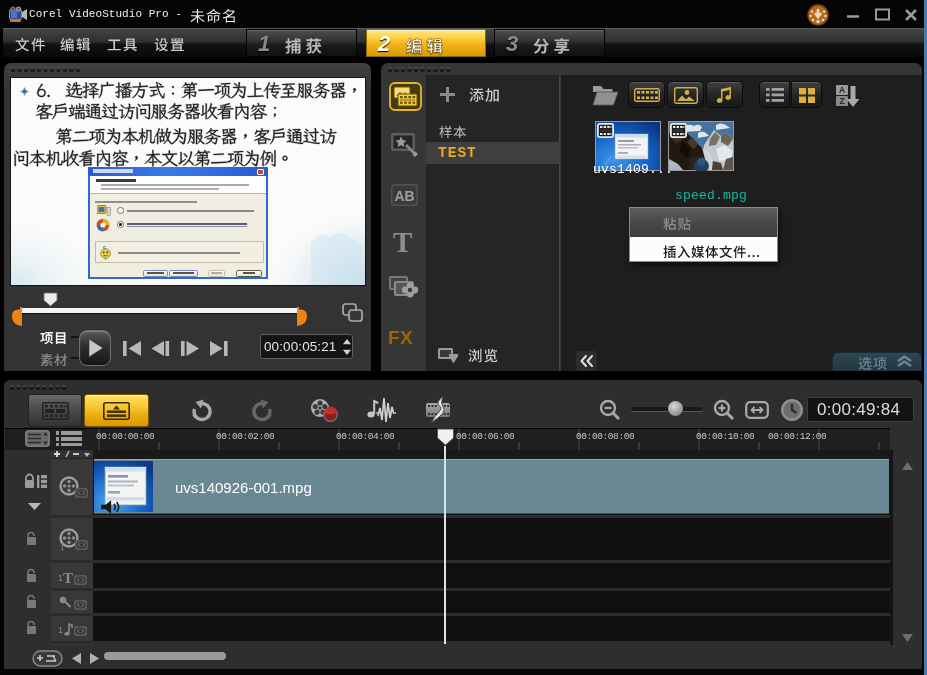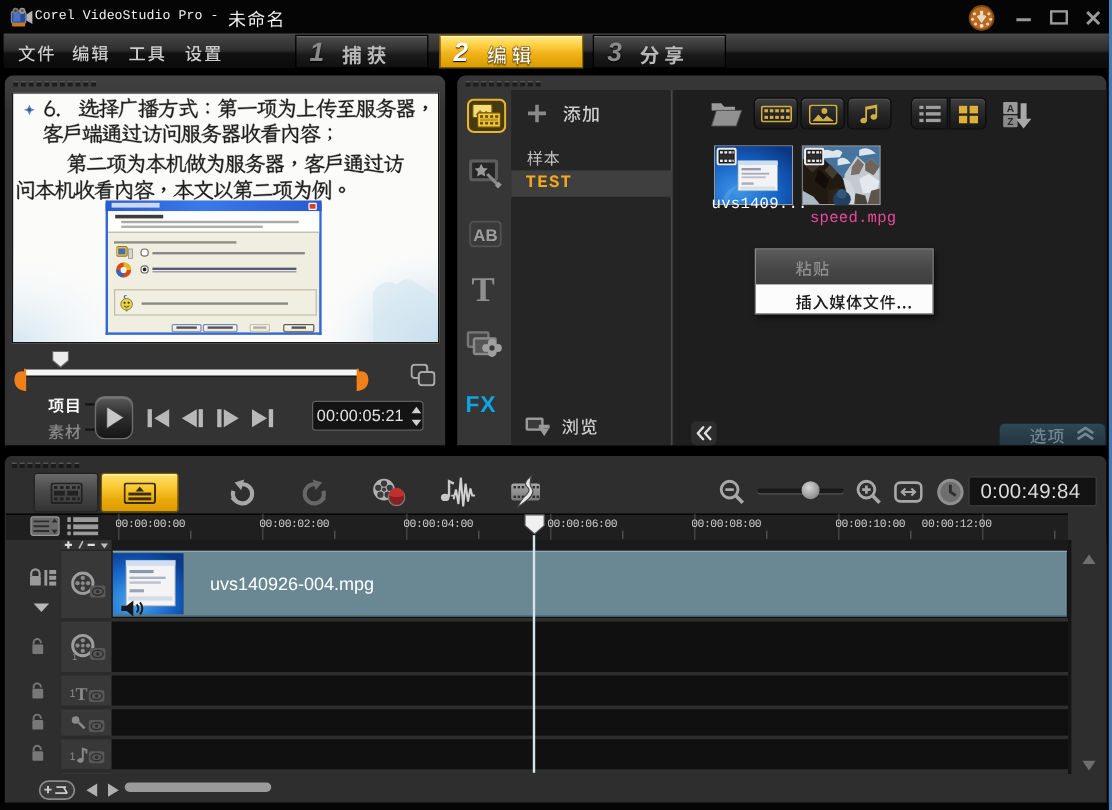--- a/index.html
+++ b/index.html
@@ -277,21 +277,21 @@
 <rect x="6" y="7" width="20" height="15" rx="2" fill="#8a8a8a"></rect>
 <rect x="8" y="9" width="16" height="11" fill="#555"></rect>
 <g fill="#a0a0a0">
       <circle cx="22" cy="12" r="3.4"></circle>
       <circle cx="26.8" cy="16" r="3.4"></circle>
       <circle cx="22" cy="20" r="3.4"></circle>
       <circle cx="17.2" cy="16" r="3.4"></circle>
     </g>
 <circle cx="22" cy="16" r="2.2" fill="#3a3a3a"></circle>
 </svg>
-<div class="abs" style="left:388px;top:327px;font:bold 19px 'Liberation Sans';color:#0ea5e9;letter-spacing:0.5px">FX</div>
+<div class="abs" style="left:388px;top:327px;font:bold 19px 'Liberation Sans';color:#a16207;letter-spacing:0.5px">FX</div>
 <svg class="abs" style="left:440px;top:87px" width="15" height="15" viewBox="0 0 15 15">
     <path d="M6 0 h3 v6 h6 v3 h-6 v6 h-3 v-6 h-6 v-3 h6 Z" fill="#8a8a8a"></path>
   </svg>
 <svg style="position:absolute;left:469px;top:85px;overflow:visible" width="35" height="23">
     <path transform="translate(0,15.6)" d="M6 -4.3C5.7 -3.2 5.1 -1.9 4.2 -1.2L5.2 -0.4C6.1 -1.3 6.8 -2.7 7.1 -3.9ZM9.6 -3.7C10 -2.7 10.4 -1.4 10.6 -0.5L11.7 -0.9C11.5 -1.8 11.1 -3.1 10.6 -4.1ZM11.4 -4.1C12.3 -3 13.1 -1.4 13.4 -0.3L14.6 -1C14.2 -2 13.4 -3.5 12.5 -4.6ZM7.9 -5.9V-0.2C7.9 -0.1 7.9 -0 7.7 -0C7.5 0 6.9 0 6.2 -0C6.3 0.4 6.5 0.9 6.6 1.3C7.5 1.3 8.2 1.2 8.7 1C9.1 0.8 9.2 0.4 9.2 -0.2V-5.9ZM1.2 -11.5C2.1 -11.1 3.1 -10.4 3.6 -9.9L4.5 -11C3.9 -11.5 2.9 -12.2 2 -12.5ZM0.5 -7.5C1.4 -7.1 2.5 -6.4 3 -5.9L3.8 -7.1C3.3 -7.6 2.2 -8.2 1.3 -8.5ZM0.8 0.3 2.1 1.1C2.8 -0.3 3.5 -2 4 -3.6L2.9 -4.4C2.3 -2.7 1.4 -0.8 0.8 0.3ZM5 -11.9V-10.5H8.1C7.9 -9.9 7.8 -9.4 7.5 -8.8H4.3V-7.5H6.8C6.1 -6.4 5.1 -5.4 3.8 -4.8C4.1 -4.5 4.5 -4 4.7 -3.7C6.4 -4.6 7.6 -5.9 8.4 -7.5H10.1C10.9 -6 12.3 -4.7 13.7 -4C13.9 -4.3 14.4 -4.8 14.7 -5.1C13.5 -5.6 12.3 -6.5 11.6 -7.5H14.4V-8.8H9C9.3 -9.4 9.4 -9.9 9.6 -10.5H13.9V-11.9Z M24.5 -10.9V1H25.9V-0.1H28.3V0.9H29.8V-10.9ZM25.9 -1.4V-9.5H28.3V-1.4ZM18.8 -12.4 18.7 -9.9H16.8V-8.5H18.7C18.6 -4.8 18.2 -1.7 16.4 0.3C16.7 0.5 17.2 0.9 17.4 1.3C19.4 -1 19.9 -4.4 20.1 -8.5H22C21.9 -3 21.8 -1.1 21.5 -0.6C21.4 -0.4 21.2 -0.4 21 -0.4C20.7 -0.4 20.1 -0.4 19.4 -0.4C19.7 -0.1 19.8 0.6 19.9 1C20.5 1 21.2 1 21.7 0.9C22.1 0.9 22.4 0.7 22.7 0.3C23.2 -0.4 23.3 -2.6 23.4 -9.2C23.4 -9.4 23.4 -9.9 23.4 -9.9H20.1L20.2 -12.4Z" fill="#cfcfcf"></path>
   </svg>
 <svg style="position:absolute;left:439px;top:122.5px;overflow:visible" width="31" height="21">
     <path transform="translate(0,14.0)" d="M6 -10.9C6.4 -10.3 6.9 -9.3 7.1 -8.8L8 -9.2C7.8 -9.7 7.3 -10.6 6.8 -11.3ZM11.1 -11.4C10.8 -10.6 10.3 -9.5 9.8 -8.7H5.4V-7.8H8.4V-6H5.8V-5H8.4V-3.1H4.9V-2.2H8.4V1.1H9.4V-2.2H12.8V-3.1H9.4V-5H12.1V-6H9.4V-7.8H12.5V-8.7H10.9C11.3 -9.4 11.7 -10.3 12.1 -11ZM2.5 -11.3V-8.7H0.7V-7.8H2.5C2.1 -6 1.3 -3.8 0.4 -2.7C0.6 -2.4 0.9 -2 1 -1.7C1.5 -2.5 2.1 -3.8 2.5 -5.2V1.1H3.4V-5.9C3.8 -5.3 4.2 -4.5 4.4 -4L5 -4.8C4.8 -5.2 3.8 -6.7 3.4 -7.2V-7.8H4.9V-8.7H3.4V-11.3Z M20.2 -11.3V-8.5H14.9V-7.5H19C18 -5.2 16.3 -3 14.5 -1.9C14.7 -1.7 15.1 -1.3 15.2 -1.1C17.2 -2.4 18.9 -4.8 20 -7.5H20.2V-2.5H17.1V-1.4H20.2V1.1H21.3V-1.4H24.4V-2.5H21.3V-7.5H21.5C22.5 -4.8 24.2 -2.4 26.2 -1.1C26.4 -1.4 26.8 -1.8 27 -2C25.2 -3.1 23.4 -5.2 22.5 -7.5H26.6V-8.5H21.3V-11.3Z" fill="#c4c4c4"></path>
   </svg>
 <div class="abs" style="left:426px;top:142px;width:134px;height:22px;background:#3f3f3f"></div>
@@ -429,21 +429,21 @@
       <rect x="10.2" y="3" width="2.4" height="2"></rect>
       <rect x="13.4" y="3" width="1" height="2"></rect>
       <rect x="3" y="10" width="2.4" height="2"></rect>
       <rect x="6.6" y="10" width="2.4" height="2"></rect>
       <rect x="10.2" y="10" width="2.4" height="2"></rect>
       <rect x="13.4" y="10" width="1" height="2"></rect>
     </g>
     <rect x="3" y="5.8" width="11" height="3.4" fill="#2e2e2e"></rect>
   </svg>
 <div class="abs" style="left:593px;top:162px;font:13px 'Liberation Mono',monospace;color:#ffffff;letter-spacing:0.2px">uvs1409...</div>
-<div class="abs" style="left:675px;top:174px;font:13px 'Liberation Mono',monospace;color:#ec4899;letter-spacing:0.2px">speed.mpg</div>
+<div class="abs" style="left:675px;top:188px;font:13px 'Liberation Mono',monospace;color:#14b8a6;letter-spacing:0.2px">speed.mpg</div>
 <div class="abs" style="left:629px;top:207px;width:149px;height:55px;background:#454545;border:1px solid #8a8a8a;box-shadow:2px 3px 5px rgba(0,0,0,0.55)"></div>
 <div class="abs" style="left:630px;top:208px;width:147px;height:29px;background:linear-gradient(#5c5c5c,#474747 55%,#3e3e3e)"></div>
 <svg style="position:absolute;left:663px;top:214.5px;overflow:visible" width="32" height="21">
     <path transform="translate(0,14.0)" d="M0.7 -10.2C1 -9.3 1.3 -8.1 1.4 -7.3L2.4 -7.6C2.3 -8.4 2 -9.5 1.6 -10.5ZM5.2 -10.6C5 -9.7 4.6 -8.3 4.3 -7.5L5.2 -7.3C5.5 -8 6 -9.3 6.4 -10.3ZM6.2 -5V1.1H7.4V0.5H11.3V1.1H12.6V-5H9.7V-7.5H13V-8.8H9.7V-11.4H8.4V-5ZM7.4 -0.7V-3.8H11.3V-0.7ZM0.6 -6.8V-5.6H2.6C2.1 -4.2 1.2 -2.6 0.3 -1.7C0.5 -1.4 0.8 -0.8 1 -0.5C1.6 -1.2 2.3 -2.4 2.8 -3.7V1.1H4.1V-3.7C4.5 -3.1 5.1 -2.3 5.4 -1.9L6.1 -2.9C5.8 -3.3 4.5 -4.6 4.1 -5V-5.6H6.1V-6.8H4.1V-11.4H2.8V-6.8Z M17.4 -8.7V-5C17.4 -3.3 17.2 -1 14.9 0.3C15.2 0.5 15.6 0.9 15.7 1.2C18.2 -0.4 18.5 -3 18.5 -5V-8.7ZM18.1 -1.7C18.6 -0.9 19.3 0.1 19.5 0.8L20.5 0.1C20.2 -0.5 19.5 -1.5 19 -2.2ZM15.6 -10.7V-2.4H16.6V-9.5H19.3V-2.4H20.4V-10.7ZM21 -5V1.1H22.1V0.5H25.9V1.1H27.1V-5H24.3V-7.6H27.5V-8.8H24.3V-11.4H23.1V-5ZM22.1 -0.7V-3.8H25.9V-0.7Z" fill="#8f8f8f"></path>
   </svg>
 <div class="abs" style="left:630px;top:237px;width:147px;height:24px;background:#fcfcfc"></div>
 <svg style="position:absolute;left:663px;top:242.5px;overflow:visible" width="100" height="21">
     <path transform="translate(0,14.0)" d="M9.9 -3.4V-2.3H11.3V-0.6H9.5V-7.1H12.9V-8.2H9.5V-9.8C10.5 -9.9 11.5 -10.1 12.3 -10.3L11.6 -11.3C10.1 -10.9 7.5 -10.6 5.4 -10.5C5.5 -10.2 5.7 -9.7 5.7 -9.4C6.5 -9.5 7.4 -9.5 8.3 -9.6V-8.2H5V-7.1H8.3V-0.6H6.4V-2.3H7.8V-3.3H6.4V-4.8C6.9 -5 7.5 -5.1 8 -5.3L7.4 -6.4C6.8 -6.1 6 -5.8 5.3 -5.5V1.1H6.4V0.5H11.3V1.2H12.4V-5.9H9.9V-4.8H11.3V-3.4ZM2 -11.4V-8.7H0.7V-7.6H2V-4.7L0.4 -4.3L0.7 -3.1L2 -3.5V-0.3C2 -0.1 2 -0.1 1.8 -0.1C1.7 -0.1 1.3 -0.1 0.9 -0.1C1 0.2 1.2 0.8 1.2 1.1C2 1.1 2.5 1 2.8 0.8C3.2 0.6 3.3 0.3 3.3 -0.3V-3.8L4.7 -4.3L4.5 -5.4L3.3 -5.1V-7.6H4.5V-8.7H3.3V-11.4Z M17.8 -10.1C18.7 -9.5 19.4 -8.8 20 -8C19.1 -4.2 17.5 -1.5 14.5 -0C14.8 0.2 15.4 0.8 15.7 1C18.3 -0.5 20 -2.9 21 -6.2C22.5 -3.6 23.5 -0.6 26.5 1C26.5 0.6 26.9 -0.1 27.1 -0.4C22.7 -3.2 23 -8.1 18.6 -11.2Z M31.8 -7.5C31.7 -5.8 31.4 -4.4 31 -3.2C30.7 -3.5 30.4 -3.8 30.1 -4C30.3 -5 30.6 -6.3 30.8 -7.5ZM28.8 -3.6C29.4 -3.1 30 -2.6 30.5 -2.1C30 -1.1 29.3 -0.3 28.4 0.1C28.7 0.4 29 0.8 29.1 1.1C30.1 0.6 30.8 -0.2 31.4 -1.2C31.8 -0.8 32 -0.4 32.3 -0.1L33.2 -1C32.9 -1.4 32.5 -1.9 32 -2.4C32.6 -3.9 32.9 -6 33 -8.6L32.3 -8.7L32.1 -8.7H31C31.1 -9.6 31.2 -10.5 31.3 -11.3L30.2 -11.4C30.1 -10.5 30 -9.6 29.8 -8.7H28.7V-7.5H29.6C29.4 -6 29.1 -4.6 28.8 -3.6ZM34.4 -11.4V-10H33.3V-8.9H34.4V-4.9H36.5V-3.8H33.3V-2.7H35.8C35 -1.7 33.9 -0.7 32.8 -0.2C33 0.1 33.4 0.5 33.6 0.8C34.7 0.2 35.7 -0.7 36.5 -1.8V1.1H37.7V-1.8C38.4 -0.8 39.4 0.2 40.3 0.8C40.5 0.4 40.9 -0 41.2 -0.2C40.1 -0.8 39 -1.7 38.3 -2.7H40.8V-3.8H37.7V-4.9H39.6V-8.9H40.8V-10H39.6V-11.4H38.4V-10H35.6V-11.4ZM38.4 -8.9V-7.9H35.6V-8.9ZM38.4 -6.9V-5.9H35.6V-6.9Z M45.2 -11.3C44.6 -9.4 43.5 -7.4 42.3 -6.1C42.5 -5.8 42.9 -5.1 43 -4.8C43.4 -5.2 43.7 -5.6 44 -6.1V1.1H45.3V-8.2C45.7 -9.1 46.1 -10.1 46.4 -11ZM47.7 -2.4V-1.3H49.7V1.1H51V-1.3H53V-2.4H51V-6.6C51.8 -4.4 53 -2.3 54.3 -1C54.5 -1.3 54.9 -1.8 55.2 -2C53.8 -3.2 52.5 -5.4 51.7 -7.6H54.9V-8.8H51V-11.3H49.7V-8.8H46.1V-7.6H49.1C48.3 -5.4 46.9 -3.1 45.5 -1.9C45.8 -1.7 46.2 -1.3 46.4 -1C47.7 -2.2 48.9 -4.3 49.7 -6.5V-2.4Z M61.6 -11.1C62 -10.5 62.4 -9.6 62.6 -9.1H56.6V-7.8H58.8C59.5 -5.8 60.5 -4.1 61.8 -2.7C60.4 -1.5 58.6 -0.7 56.4 -0.1C56.7 0.2 57.1 0.8 57.2 1.1C59.4 0.4 61.3 -0.5 62.8 -1.8C64.3 -0.5 66.1 0.4 68.3 1C68.5 0.7 68.8 0.1 69.1 -0.1C67 -0.7 65.2 -1.6 63.8 -2.7C65.1 -4.1 66.1 -5.8 66.8 -7.8H68.9V-9.1H62.8L64 -9.4C63.8 -10 63.4 -10.9 63 -11.5ZM62.8 -3.6C61.6 -4.8 60.7 -6.2 60.1 -7.8H65.4C64.7 -6.1 63.9 -4.8 62.8 -3.6Z M74.3 -4.8V-3.5H78.1V1.1H79.3V-3.5H82.9V-4.8H79.3V-7.4H82.3V-8.7H79.3V-11.2H78.1V-8.7H76.5C76.7 -9.3 76.8 -9.8 77 -10.4L75.7 -10.7C75.4 -9 74.9 -7.2 74.1 -6.1C74.4 -6 75 -5.7 75.2 -5.5C75.5 -6 75.9 -6.7 76.1 -7.4H78.1V-4.8ZM73.5 -11.3C72.8 -9.4 71.6 -7.4 70.4 -6.1C70.6 -5.8 70.9 -5.1 71.1 -4.8C71.4 -5.2 71.8 -5.6 72.1 -6.1V1.1H73.3V-8C73.8 -9 74.3 -10 74.7 -11Z M86 0.2C86.6 0.2 87.1 -0.3 87.1 -0.9C87.1 -1.6 86.6 -2 86 -2C85.4 -2 85 -1.6 85 -0.9C85 -0.3 85.4 0.2 86 0.2Z M90.5 0.2C91.1 0.2 91.6 -0.3 91.6 -0.9C91.6 -1.6 91.1 -2 90.5 -2C90 -2 89.5 -1.6 89.5 -0.9C89.5 -0.3 90 0.2 90.5 0.2Z M95.1 0.2C95.7 0.2 96.1 -0.3 96.1 -0.9C96.1 -1.6 95.7 -2 95.1 -2C94.5 -2 94 -1.6 94 -0.9C94 -0.3 94.5 0.2 95.1 0.2Z" fill="#1c1c1c"></path>
   </svg>
 <div class="abs" style="left:576px;top:351px;width:21px;height:20px;background:#2d2d2d;border-radius:4px"></div>
@@ -736,21 +736,21 @@
 <rect x="14" y="14" width="20" height="2.6" fill="#8895aa"></rect>
 <rect x="14" y="19.5" width="30" height="2" fill="#aab4c4"></rect>
 <rect x="14" y="23.5" width="26" height="2" fill="#b8c2d0"></rect>
 <rect x="14" y="30" width="12" height="2.6" fill="#9aa4b4"></rect>
 <rect x="13" y="36" width="37" height="3.5" fill="#d4dce8"></rect>
 </svg>
 <svg class="abs" style="left:100px;top:499px" width="20" height="16" viewBox="0 0 18 14">
 <path d="M1 5 h4 l5 -4 v12 l-5 -4 h-4 Z" fill="#16181a"></path>
 <path d="M12.5 4 q2.5 3 0 6 M15 2.5 q3.5 4.5 0 9" stroke="#16181a" stroke-width="1.4" fill="none"></path>
 </svg>
-<div class="abs" style="left:175px;top:479px;font:15px 'Liberation Sans';color:#fff">uvs140926-004.mpg</div>
+<div class="abs" style="left:175px;top:479px;font:15px 'Liberation Sans';color:#fff">uvs140926-001.mpg</div>
 <div class="abs" style="left:890px;top:450px;width:3px;height:195px;background:#151515"></div>
 <div class="abs" style="left:893px;top:452px;width:29px;height:193px;background:#2e2e2e"></div>
 <svg class="abs" style="left:901px;top:461px" width="13" height="10" viewBox="0 0 13 10">
     <path d="M6.5 1 L12 9 H1 Z" fill="#6e6e6e"></path>
   </svg>
 <svg class="abs" style="left:901px;top:633px" width="13" height="10" viewBox="0 0 13 10">
     <path d="M6.5 9 L12 1 H1 Z" fill="#6e6e6e"></path>
   </svg>
 <div class="abs" style="left:5px;top:645px;width:917px;height:23px;background:#2e2e2e"></div>
 <svg class="abs" style="left:32px;top:650px" width="31" height="17" viewBox="0 0 31 17">

